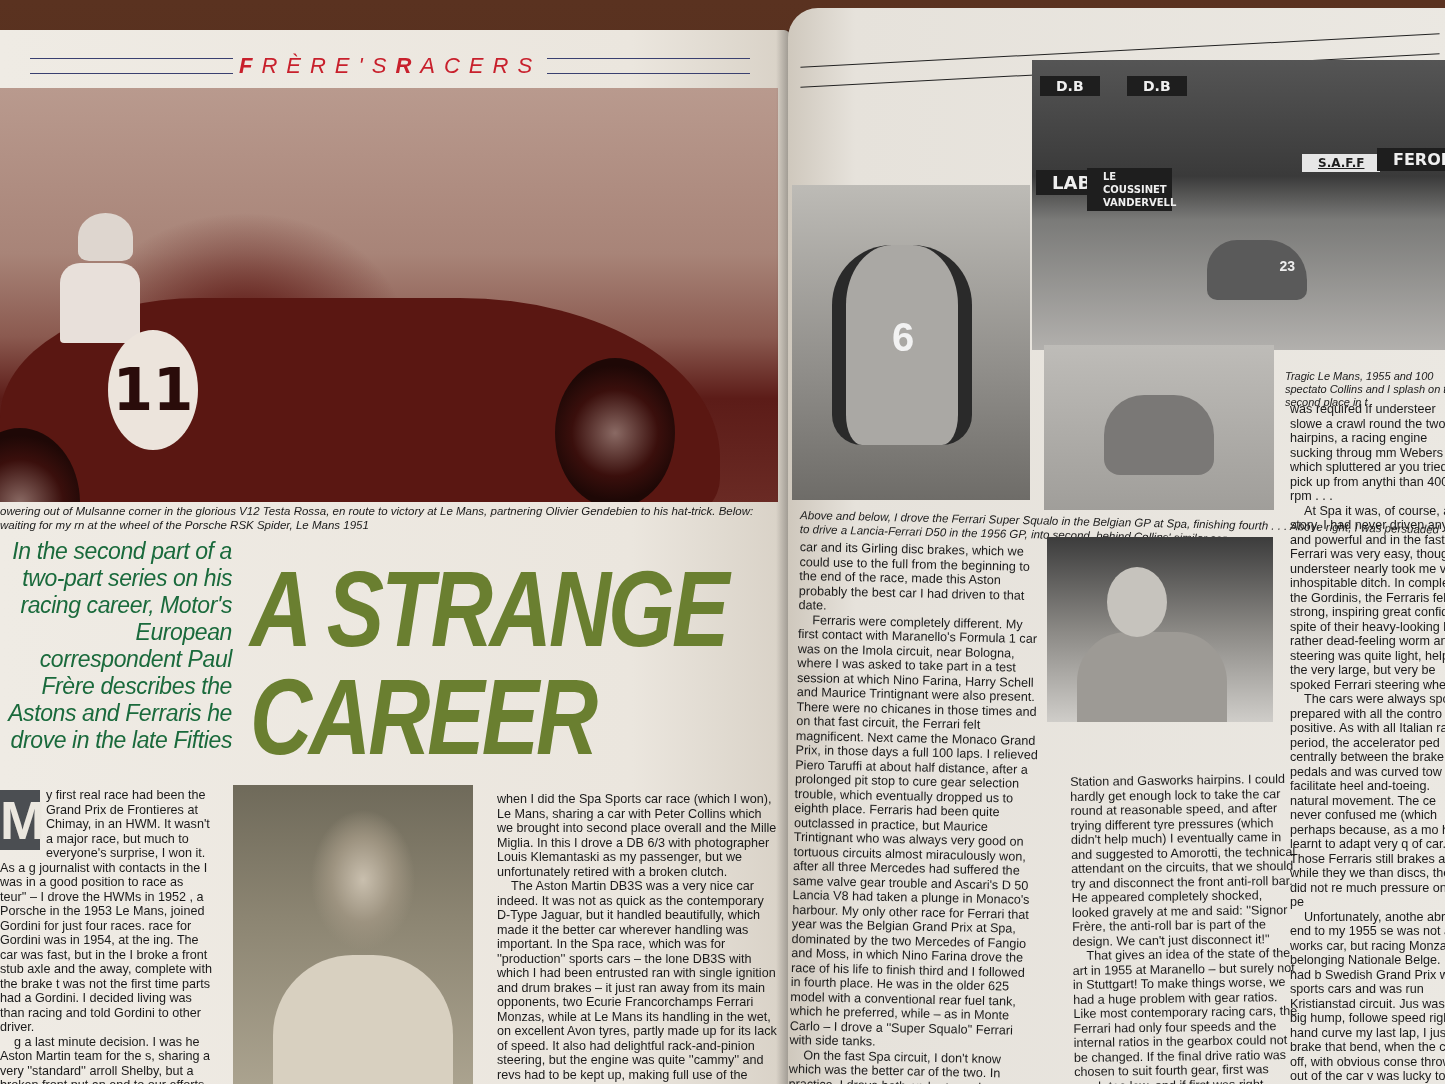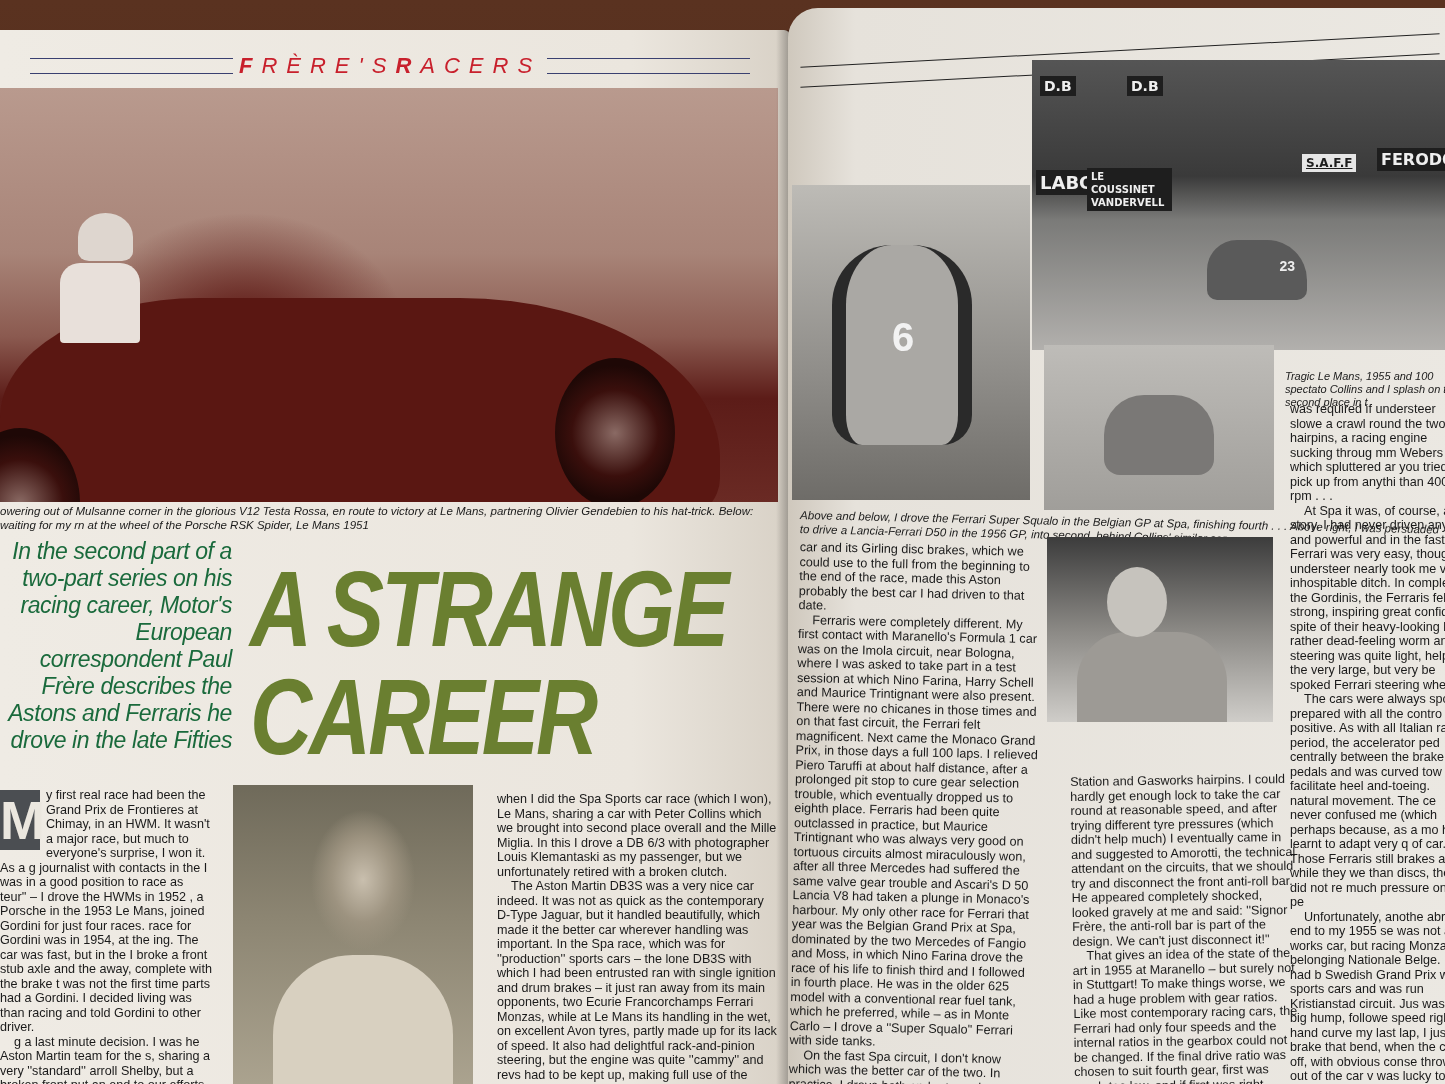--- a/index.html
+++ b/index.html
@@ -139,21 +139,21 @@
   }
   .photo-squalo .car-num {
     position: absolute; left: 100px; top: 130px; color: #f2f2f2; font-size: 40px; font-weight: 900;
   }
   .photo-pits {
     position: absolute; left: 1032px; top: 60px; width: 413px; height: 290px;
     background: linear-gradient(180deg, #555 0%, #3a3a3a 40%, #7a7a78 55%, #b2b0ad 100%);
     overflow: hidden;
   }
   .pit-sign {
-    position: absolute; padding: 2px 4px; font-weight: 900; font-size: 14px; font-family: "DejaVu Sans", sans-serif;
+    position: absolute; padding: 2px 16px; font-weight: 900; font-size: 14px; font-family: "DejaVu Sans", sans-serif;
   }
   .sign-dark { background: #1e1e1e; color: #efefef; }
   .sign-light { background: #e6e6e6; color: #1e1e1e; text-decoration: underline; }
   .pits-car {
     position: absolute; left: 175px; top: 180px; width: 100px; height: 60px;
     background: #5a5a5a; border-radius: 30px 40px 10px 10px;
     color: #eee; font-weight: 900; font-size: 14px; text-align: right; padding: 18px 12px 0 0;
   }
   .photo-d50 {
     position: absolute; left: 1044px; top: 345px; width: 230px; height: 165px;
@@ -195,20 +195,21 @@
     <div class="section-title">
       <b>F</b><span>RÈRE'S</span><b>R</b><span>ACERS</span>
     </div>
     <div class="rule-pair"></div>
   </div>
 
   <div class="hero-photo">
     <div class="hero-car"></div>
     <div class="hero-helmet"></div>
     <div class="hero-driver"></div>
+    <div class="hero-roundel">11</div>
     <div class="hero-wheel" style="left:-40px; top:340px;"></div>
     <div class="hero-wheel" style="left:555px; top:270px;"></div>
   </div>
 
   <div class="caption caption-hero">owering out of Mulsanne corner in the glorious V12 Testa Rossa, en route to victory at Le Mans, partnering Olivier Gendebien to his hat-trick. Below: waiting for my rn at the wheel of the Porsche RSK Spider, Le Mans 1951</div>
 
   <div class="standfirst">In the second part of a two-part series on his racing career, Motor's European correspondent Paul Frère describes the Astons and Ferraris he drove in the late Fifties</div>
 
   <div class="headline">
     <span>A STRANGE</span>

